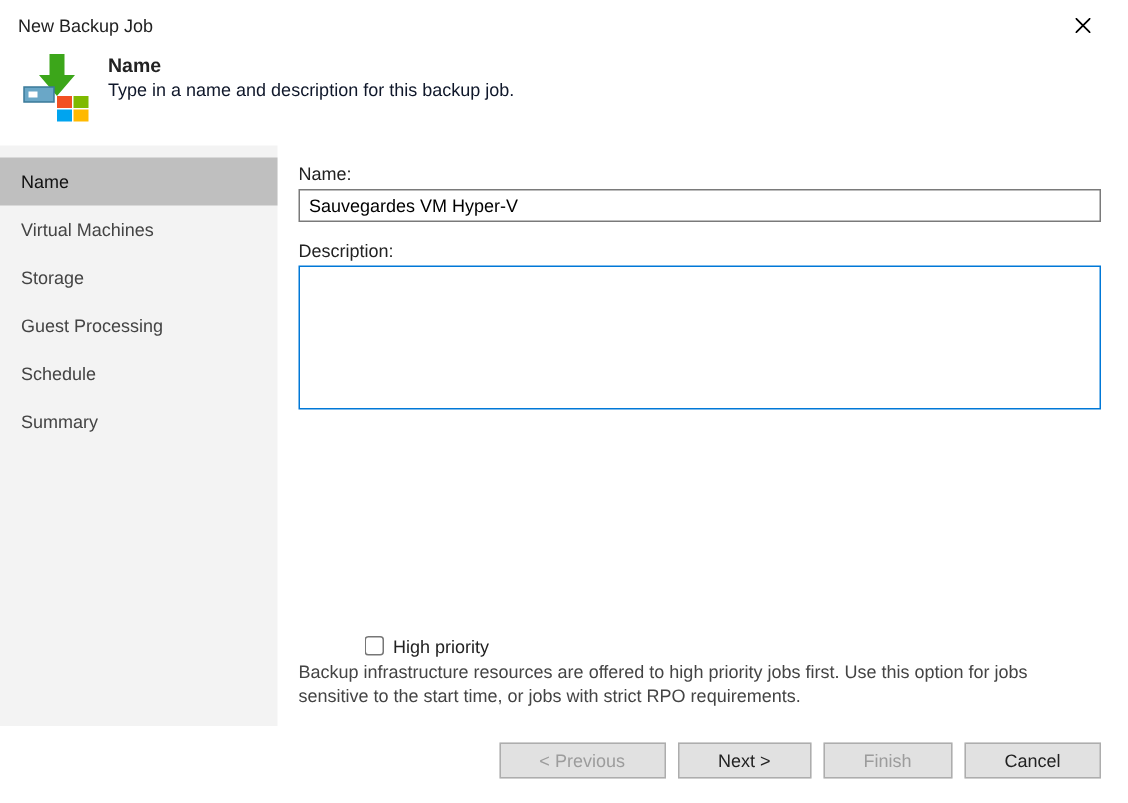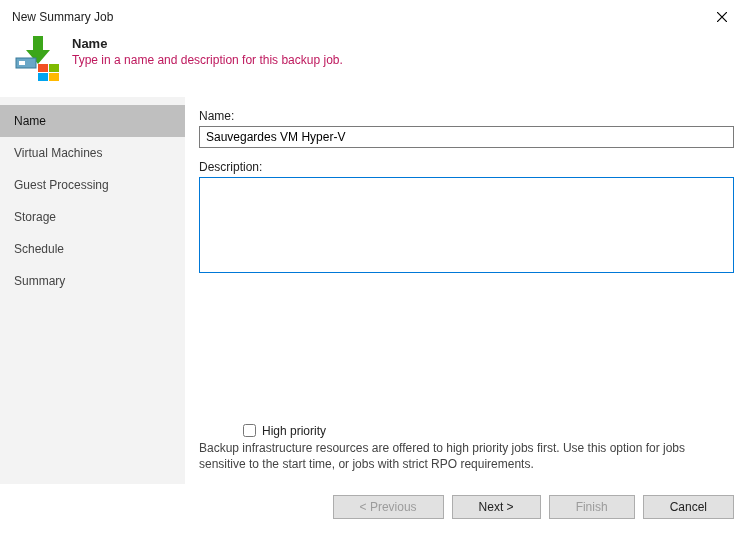--- a/index.html
+++ b/index.html
@@ -39,21 +39,21 @@
     position: relative;
   }
   .header-text h2 {
     margin: 2px 0 2px 0;
     font-size: 13px;
     font-weight: 700;
   }
   .header-text p {
     margin: 0;
     font-size: 12px;
-    color: #be185d;
+    color: #0f172a;
   }
   .body {
     display: flex;
     height: 388px;
     border-top: 1px solid #ffffff;
   }
   .sidebar {
     width: 185px;
     background: #f3f3f3;
     padding-top: 8px;
@@ -139,21 +139,21 @@
   }
   .btn:disabled {
     color: #9c9c9c;
     cursor: default;
   }
 </style>
 </head>
 <body>
 
 <div class="titlebar">
-  <span class="title">New Summary Job</span>
+  <span class="title">New Backup Job</span>
   <div class="close-btn">
     <svg viewBox="0 0 10 10">
         <path d="M0 0 L10 10 M10 0 L0 10" stroke="#000" stroke-width="1.2"></path>
       </svg>
   </div>
 </div>
 
 <div class="header">
   <div class="header-icon">
     <svg viewBox="0 0 48 48" width="48" height="48">
@@ -172,22 +172,22 @@
   <div class="header-text">
     <h2>Name</h2>
     <p>Type in a name and description for this backup job.</p>
   </div>
 </div>
 
 <div class="body">
   <div class="sidebar">
     <div class="sidebar-item active">Name</div>
     <div class="sidebar-item">Virtual Machines</div>
+    <div class="sidebar-item">Storage</div>
     <div class="sidebar-item">Guest Processing</div>
-    <div class="sidebar-item">Storage</div>
     <div class="sidebar-item">Schedule</div>
     <div class="sidebar-item">Summary</div>
   </div>
 
   <div class="content">
     <div class="field-label">Name:</div>
     <input class="text-input" type="text" value="Sauvegardes VM Hyper-V" style="">
     <div class="gap"></div>
     <div class="field-label">Description:</div>
     <textarea class="text-area" style=""></textarea>

